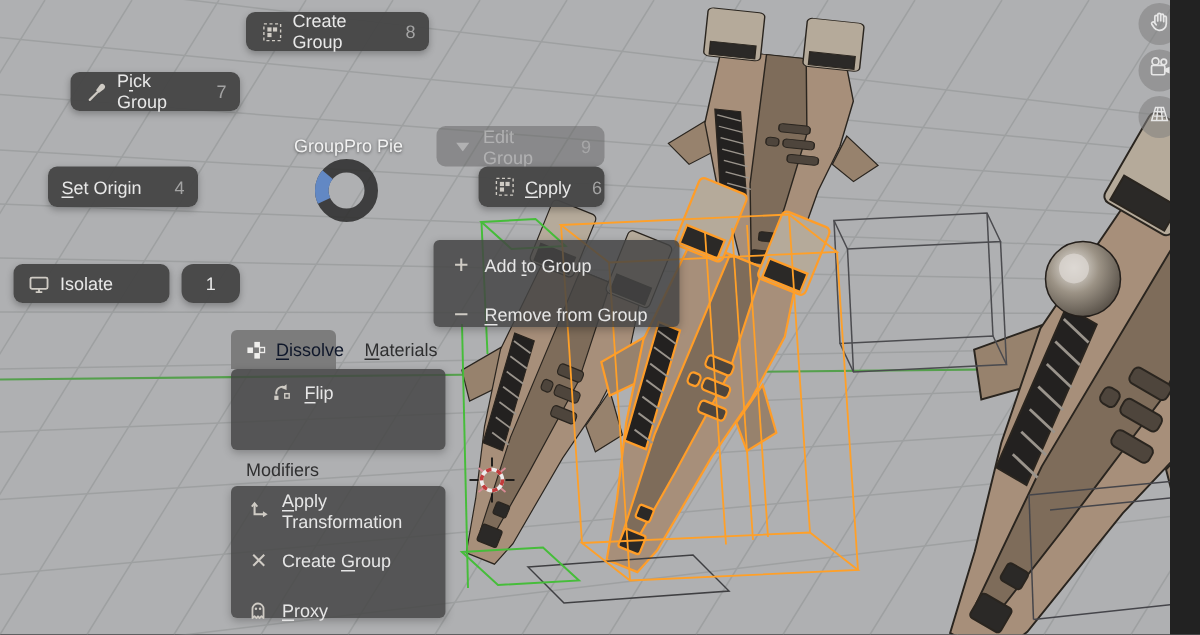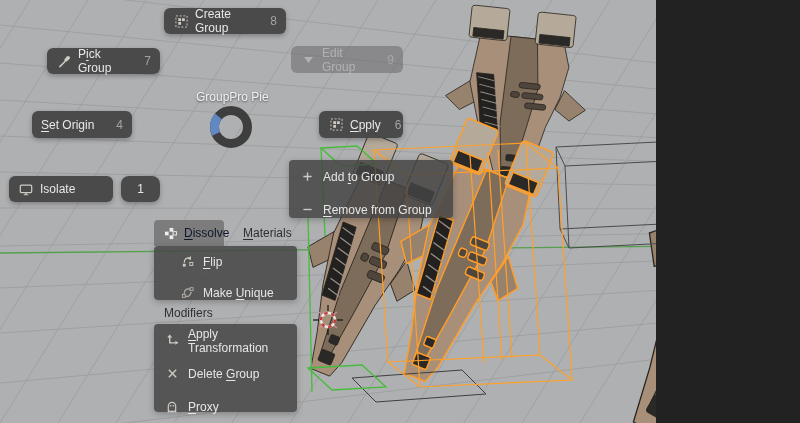--- a/index.html
+++ b/index.html
@@ -1,23 +1,23 @@
 <!DOCTYPE html>
 <html><head>
 <meta charset="utf-8">
 <style>
   html,body{margin:0;padding:0;background:#222;}
-  #stage{position:relative;width:656px;height:423px;background:#afb0b2;overflow:hidden;
+  #stage{position:relative;width:780px;height:423px;background:#afb0b2;overflow:hidden;
          font-family:"Liberation Sans",sans-serif;}
   #scene{position:absolute;left:0;top:0;}
   .btn{position:absolute;display:flex;align-items:center;gap:6px;height:26px;
        background:rgba(70,70,70,0.96);border-radius:6px;color:#e8e8e8;font-size:12px;
        padding:0 9px;box-shadow:0 2px 5px rgba(0,0,0,0.28);box-sizing:border-box;}
   .btn .num{margin-left:auto;color:#a3a3a3;padding-left:8px;}
-  .btn.disabled{background:rgba(92,92,92,0.45);color:rgba(238,238,238,0.4);box-shadow:none;}
+  .btn.disabled{background:rgba(92,92,92,0.45);color:rgba(238,238,238,0.4);box-shadow:none;margin-top:38px;}
   .btn.disabled .ic{color:rgba(238,238,238,0.4);}
   .btn.disabled .num{color:rgba(220,220,220,0.35);}
   .panel{position:absolute;background:rgba(68,68,68,0.84);border-radius:4px;
          box-shadow:0 2px 6px rgba(0,0,0,0.25);color:#e6e6e6;font-size:12px;box-sizing:border-box;}
   .mi{display:flex;align-items:center;gap:8px;height:29px;padding:2px 10px;}
   .mi.h27{height:27px;margin-left:15px;}
   .ic{width:16px;display:inline-flex;justify-content:center;align-items:center;color:#cfcbc4;flex:none;}
   .k{text-decoration:underline;text-underline-offset:2px;}
   .dark-label{position:absolute;color:#2f2f30;font-size:12px;}
   .pietitle{position:absolute;color:#f2f2f2;font-size:12px;text-shadow:0 1px 2px rgba(0,0,0,0.55);}
@@ -274,31 +274,20 @@
       <span class="ic">
           <svg width="13" height="13" viewBox="0 0 14 14">
             <path d="M3.5 8.5 A4.5 4.5 0 0 1 10 3.6" fill="none" stroke="currentColor" stroke-width="1.4"></path>
             <path d="M10.8 1.2 L10.8 5.4 L7.2 4 Z" fill="currentColor"></path>
             <rect x="2" y="9.5" width="3" height="3" fill="currentColor"></rect>
             <rect x="9.5" y="8" width="3.2" height="3.2" fill="none" stroke="currentColor"></rect>
           </svg>
         </span>
       <span><span></span><span class="k">F</span><span>lip</span></span>
     </div>
-    <div class="mi h27">
-      <span class="ic" style="opacity:.75">
-          <svg width="13" height="13" viewBox="0 0 14 14">
-            <path d="M3.5 8.5 A4.5 4.5 0 0 1 10 3.6" fill="none" stroke="currentColor" stroke-width="1.4"></path>
-            <path d="M10.8 6.5 A4.5 4.5 0 0 1 4.4 10.8" fill="none" stroke="currentColor" stroke-width="1.4"></path>
-            <rect x="1.5" y="9" width="3.2" height="3.2" fill="none" stroke="currentColor"></rect>
-            <rect x="9.8" y="1.8" width="3.2" height="3.2" fill="none" stroke="currentColor"></rect>
-          </svg>
-        </span>
-      <span><span>Make </span><span class="k">U</span><span>nique</span></span>
-    </div>
   </div>
 
   <div class="dark-label" style="left:164px;top:306px">Modifiers</div>
 
   <div class="panel" style="left:154px;top:324px;width:143px;height:88px">
     <div class="mi">
       <span class="ic">
           <svg width="13" height="13" viewBox="0 0 14 14">
             <path d="M4 2 V9.5 H10.5" fill="none" stroke="currentColor" stroke-width="1.5"></path>
             <path d="M10 7.3 L13.4 9.5 L10 11.7 Z" fill="currentColor"></path>
@@ -306,21 +295,21 @@
           </svg>
         </span>
       <span><span></span><span class="k">A</span><span>pply Transformation</span></span>
     </div>
     <div class="mi">
       <span class="ic">
           <svg width="11" height="11" viewBox="0 0 12 12">
             <path d="M2 2 L10 10 M10 2 L2 10" stroke="currentColor" stroke-width="1.5" fill="none"></path>
           </svg>
         </span>
-      <span><span>Delete </span><span class="k">G</span><span>roup</span></span>
+      <span><span>Create </span><span class="k">G</span><span>roup</span></span>
     </div>
     <div class="mi">
       <span class="ic">
           <svg width="12" height="13" viewBox="0 0 13 14">
             <path d="M2.5 13 V6.5 A4 4 0 0 1 10.5 6.5 V13 L9 11.7 L7.6 13 L6.5 11.7 L5.4 13 L4 11.7 Z" fill="none" stroke="currentColor" stroke-width="1.3" stroke-linejoin="round"></path>
             <circle cx="5" cy="6.3" r="0.9" fill="currentColor"></circle>
             <circle cx="8" cy="6.3" r="0.9" fill="currentColor"></circle>
           </svg>
         </span>
       <span><span></span><span class="k">P</span><span>roxy</span></span>

